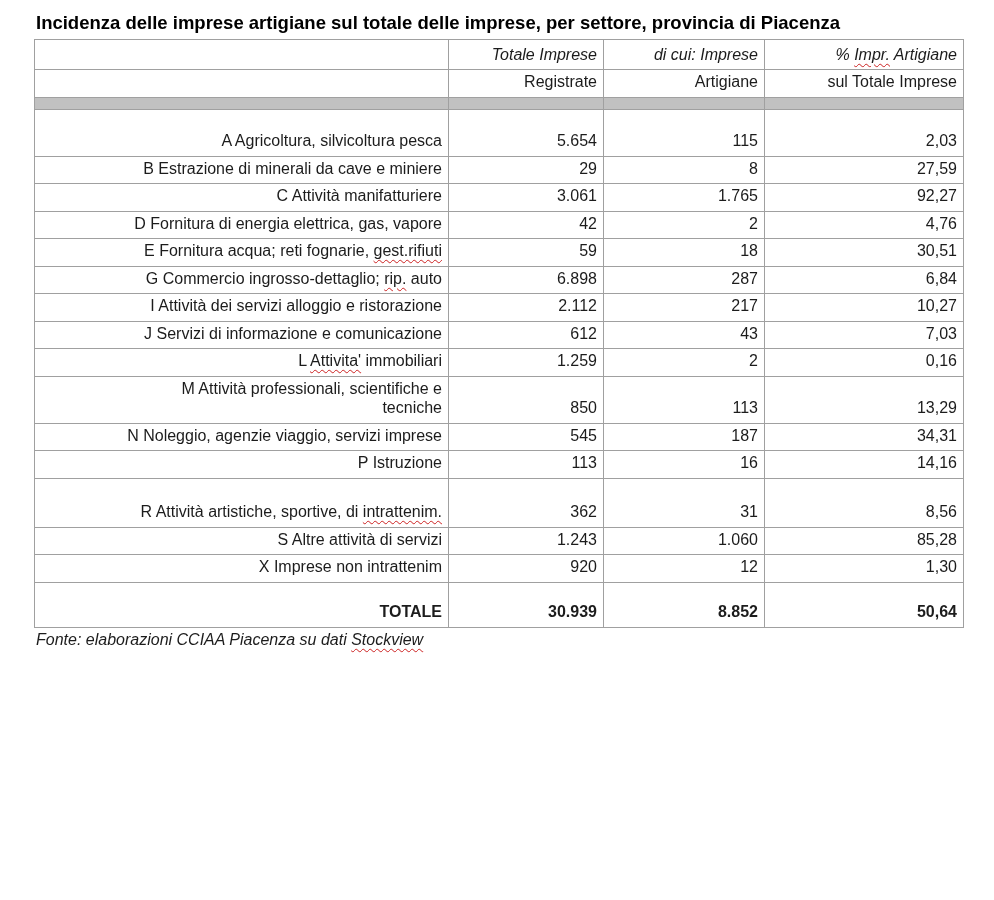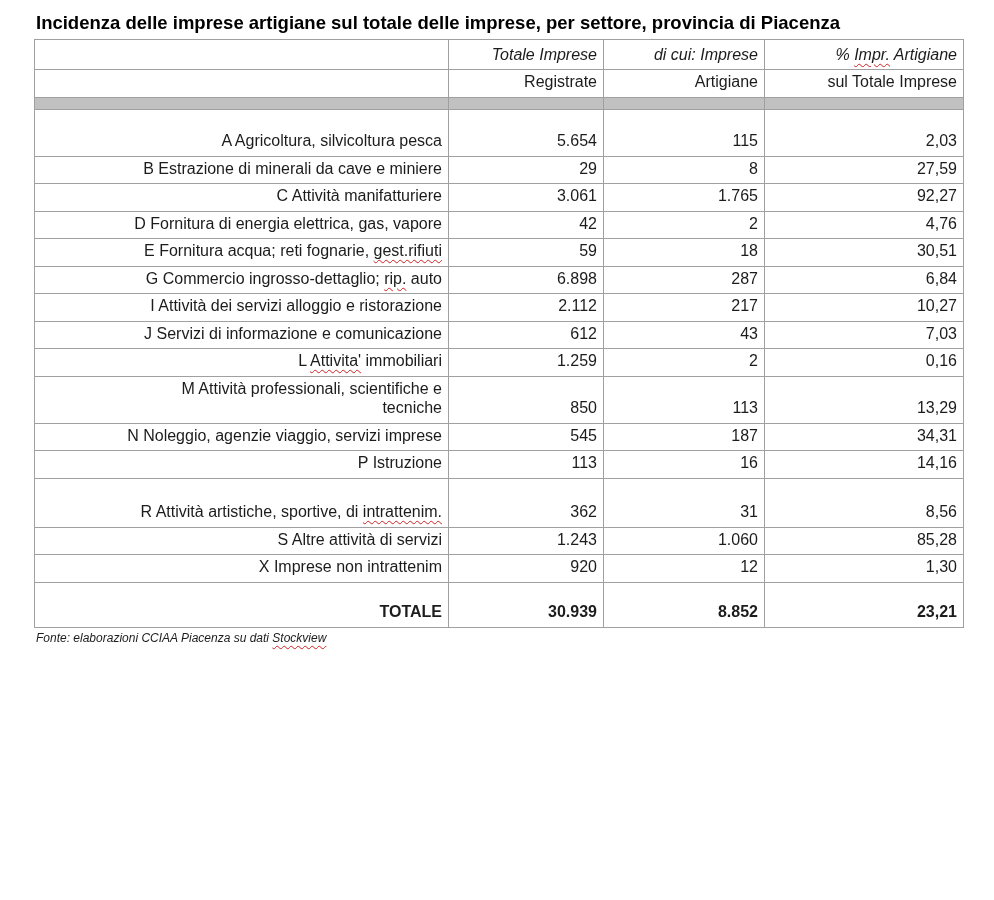--- a/index.html
+++ b/index.html
@@ -33,21 +33,21 @@
   td.num{text-align:right;}
   td.c-sec{text-align:right;}
   tr.h1 td{height:30px;font-style:italic;}
   tr.h2 td{height:24px;}
   tr.band td{height:12px;background:var(--band);padding:0;}
   tbody tr td{height:27px;}
   tbody tr:first-child td{height:47px;}
   tbody tr:nth-child(13) td{height:49px;margin-left:48px;}
   tfoot tr td{height:45px;font-weight:bold;}
   .fonte{
-    font-style:italic;font-size:12px;margin:3px 0 0 2px;color:var(--ink);
+    font-style:italic;font-size:16px;margin:3px 0 0 2px;color:var(--ink);
   }
   .sq{
     text-decoration-line:underline;
     text-decoration-style:wavy;
     text-decoration-color:var(--squiggle);
     text-decoration-thickness:1px;
     text-underline-offset:3px;
   }
 </style>
 </head>
@@ -174,20 +174,20 @@
           <td class="num">920</td>
           <td class="num">12</td>
           <td class="num">1,30</td>
         </tr>
       </tbody>
     <tfoot>
       <tr>
         <td class="c-sec">TOTALE</td>
         <td class="num">30.939</td>
         <td class="num">8.852</td>
-        <td class="num">23,21</td>
+        <td class="num">50,64</td>
       </tr>
     </tfoot>
   </table>
 
   <div class="fonte">Fonte: elaborazioni CCIAA Piacenza su dati <span class="sq">Stockview</span></div>
 
 </div>
 
 </body></html>

